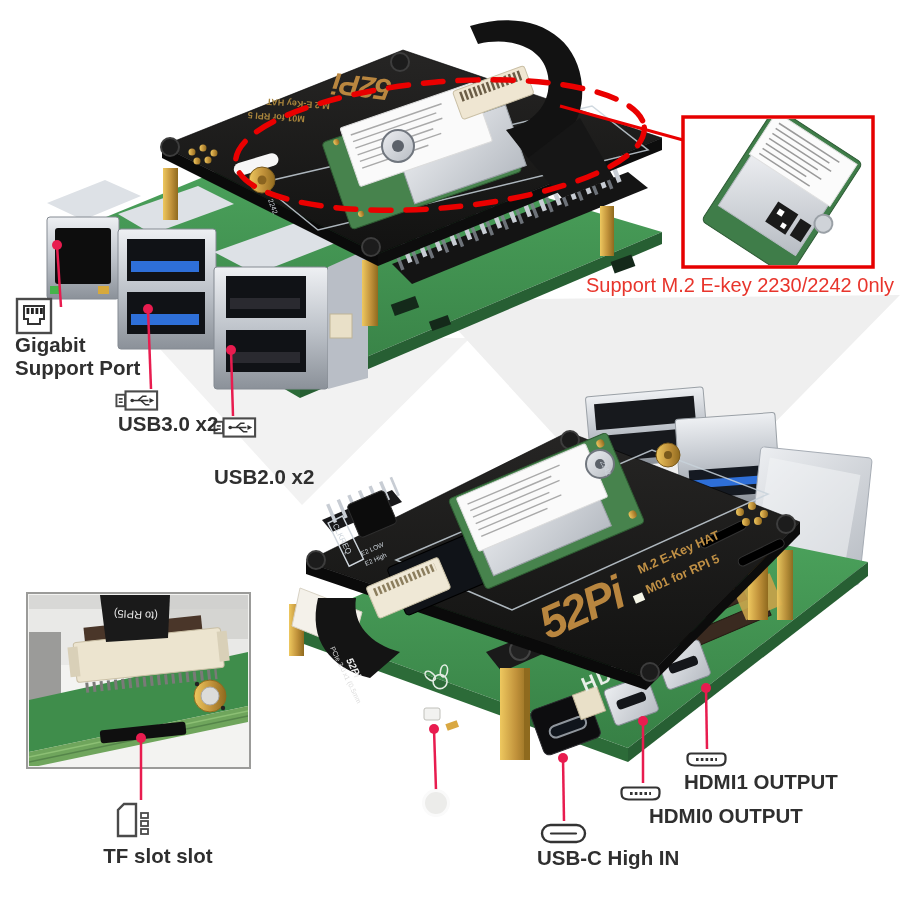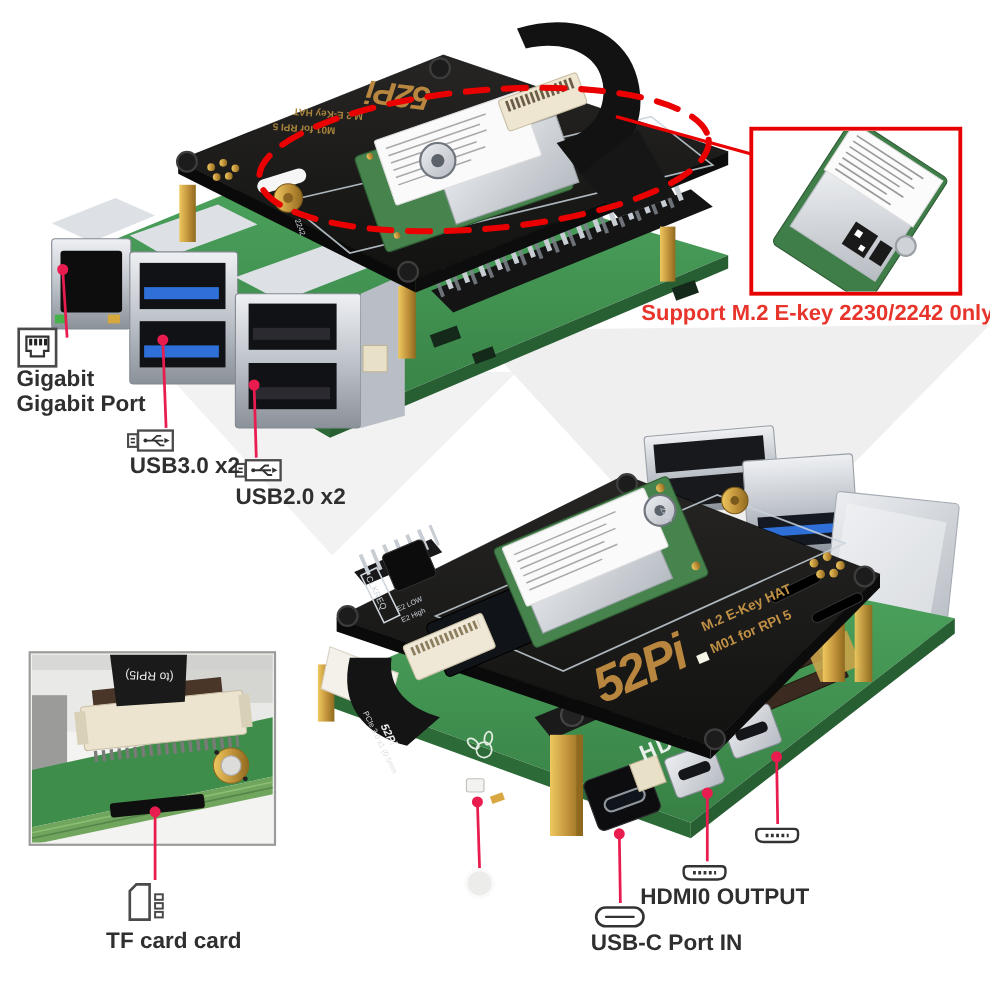--- a/index.html
+++ b/index.html
@@ -2,21 +2,21 @@
 <html><head>
 <meta charset="utf-8">
 <style>
   html,body{margin:0;padding:0;background:#fff;}
   .canvas{position:relative;width:900px;height:900px;background:#ffffff;overflow:hidden;
           font-family:"Liberation Sans",sans-serif;}
   #scene{position:absolute;left:0;top:0;}
   .label{position:absolute;font-weight:700;color:#2f2f2f;font-size:20.5px;line-height:1.1;
          white-space:nowrap;}
   .note{position:absolute;left:583px;top:274px;width:314px;text-align:center;
-        font-size:20px;font-weight:700;color:#e8352c;white-space:nowrap;}
+        font-size:20px;font-weight:400;color:#e8352c;white-space:nowrap;}
   .icon{position:absolute;}
   .tf-label{position:absolute;left:88px;top:844px;width:140px;text-align:center;
             font-weight:600;color:#2f2f2f;font-size:20.5px;}
 </style>
 </head>
 <body>
 
 <div class="canvas">
 
 <svg id="scene" width="900" height="900" viewBox="0 0 900 900">
@@ -438,22 +438,23 @@
   <path d="M11,8.5 h21" stroke="#333" stroke-width="3.2" stroke-dasharray="2.6 2.2"></path>
 </svg>
 
 <svg class="icon" style="left:685px;top:751px" width="43" height="19" viewBox="0 0 43 19">
   <path d="M6,2.5 h31 q3.5,0 3.5,3.5 v2.5 q0,6 -7,6 h-24 q-7,0 -7,-6 v-2.5 q0,-3.5 3.5,-3.5 z" fill="#fff" stroke="#333" stroke-width="2.2"></path>
   <path d="M11,8.5 h21" stroke="#333" stroke-width="3.2" stroke-dasharray="2.6 2.2"></path>
 </svg>
 
 <div class="label" style="left:15px;top:334px">
   <div>Gigabit</div>
-  <div>Gigabit Port</div>
+  <div>Support Port</div>
 </div>
 <div class="label" style="left:118px;top:413px">USB3.0 x2</div>
-<div class="label" style="left:214px;top:441px">USB2.0 x2</div>
+<div class="label" style="left:214px;top:466px">USB2.0 x2</div>
 <div class="note">Support M.2 E-key 2230/2242 0nly</div>
-<div class="tf-label">TF card card</div>
-<div class="label" style="left:537px;top:847px">USB-C Port IN</div>
-<div class="label" style="left:582px;top:805px">HDMI0 OUTPUT</div>
+<div class="tf-label">TF slot slot</div>
+<div class="label" style="left:537px;top:847px">USB-C High IN</div>
+<div class="label" style="left:649px;top:805px">HDMI0 OUTPUT</div>
+<div class="label" style="left:684px;top:771px">HDMI1 OUTPUT</div>
 
 </div>
 
 </body></html>

